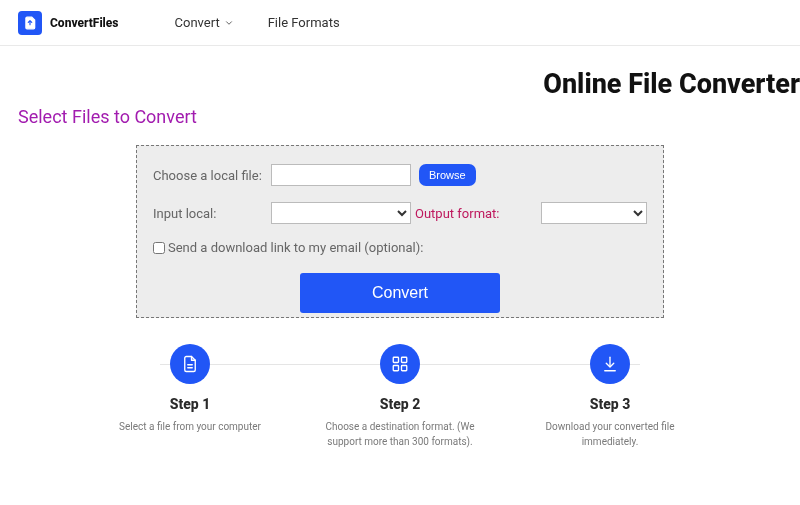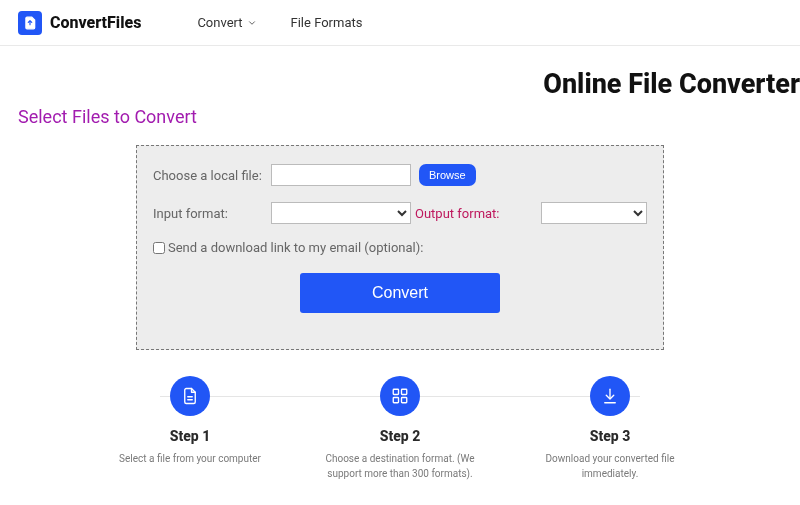--- a/index.html
+++ b/index.html
@@ -7,37 +7,37 @@
   body{
     width:800px;height:505px;
     font-family:-apple-system,BlinkMacSystemFont,"Segoe UI",Roboto,Helvetica,Arial,sans-serif;
     color:#222;background:#fff;font-size:13px;
   }
   
   .header{
     display:flex;align-items:center;height:46px;
     border-bottom:1px solid #e9e9e9;padding:0 18px;
   }
-  .logo{display:flex;align-items:center;gap:8px;font-weight:800;font-size:16px;color:#111;}
+  .logo{display:flex;align-items:center;gap:8px;font-weight:800;font-size:12px;color:#111;}
   .logo-mark{
     width:24px;height:24px;background:#2156f6;border-radius:4px;
     display:flex;align-items:center;justify-content:center;color:#fff;
     position:relative;
   }
   .logo-mark svg{width:14px;height:14px;}
   .nav{display:flex;align-items:center;gap:34px;margin-left:56px;}
   .nav-item{display:flex;align-items:center;gap:4px;color:#333;font-size:13px;cursor:pointer;}
   .chev{width:10px;height:10px;}
   
   .title{font-size:27px;font-weight:800;text-align:right;margin:22px 0 6px;color:#111;}
   .subtitle{font-size:18px;text-align:left;color:#a21caf;margin:0 0 18px;padding-left:18px;}
   
   .panel{
     width:528px;margin:0 auto;border:1px dashed #777;background:#ededed;
-    padding:18px 16px 36px;
+    padding:18px 16px 4px;
   }
   .row{display:flex;align-items:center;margin-bottom:16px;}
   .label{color:#666;font-size:13px;width:118px;flex:0 0 auto;}
   .text-in{
     height:22px;width:140px;border:1px solid #bbb;background:#fff;padding:2px 4px;
     font-size:12px;color:#333;
   }
   .browse{
     margin-left:8px;height:22px;background:#2156f6;color:#fff;border:none;border-radius:7px;
     font-size:11px;padding:0 10px;cursor:pointer;
@@ -102,21 +102,21 @@
 <div class="title">Online File Converter</div>
 <div class="subtitle">Select Files to Convert</div>
 
 <div class="panel">
   <div class="row">
     <span class="label">Choose a local file:</span>
     <input type="text" class="text-in" style="">
     <button class="browse">Browse</button>
   </div>
   <div class="row">
-    <span class="label">Input format:</span>
+    <span class="label">Input local:</span>
     <select class="sel sel1"><option></option></select>
     <span class="label2">Output format:</span>
     <select class="sel sel2"><option></option></select>
   </div>
   <div class="chk-row">
     <input type="checkbox" class="chk" style="">
     <span class="chk-label">Send a download link to my email (optional):</span>
   </div>
   <div class="convert-wrap">
     <button class="convert">Convert</button>

